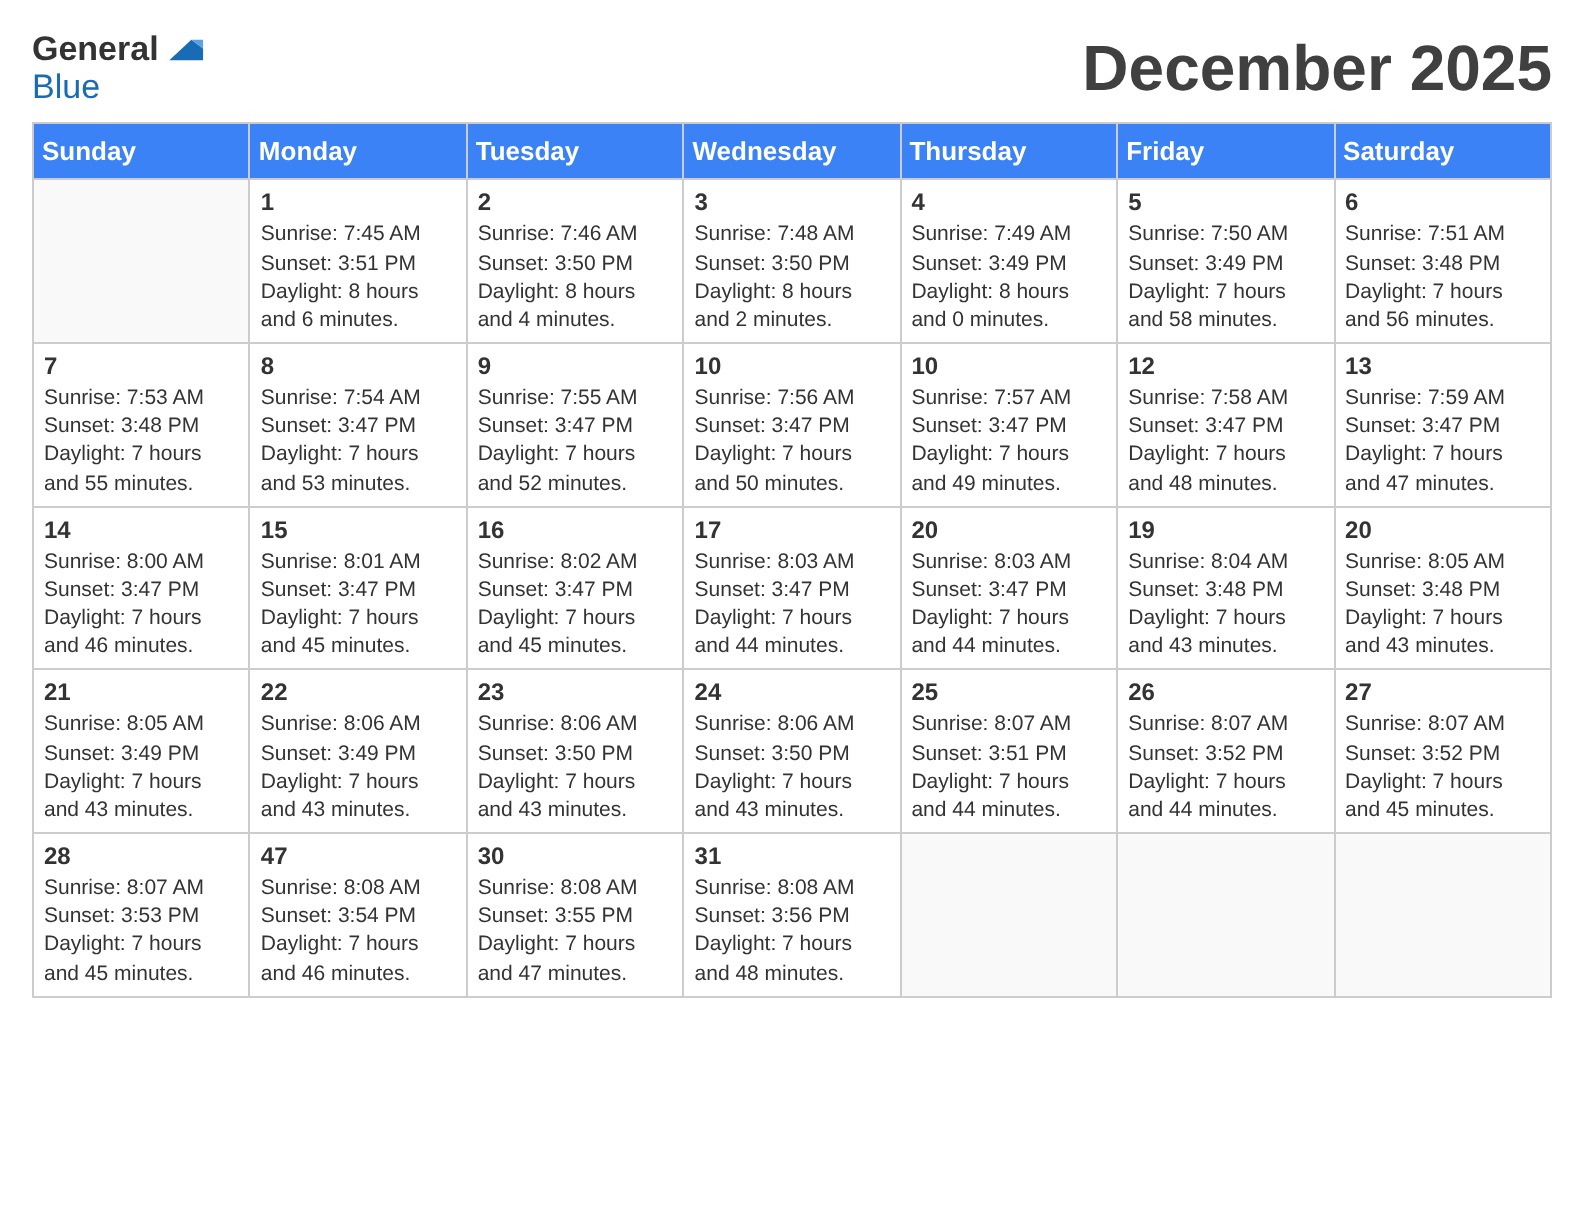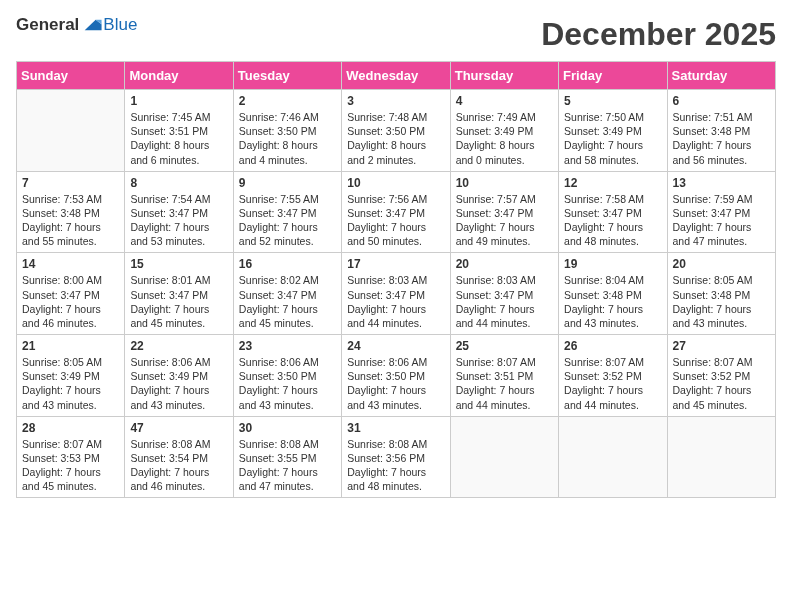--- a/index.html
+++ b/index.html
@@ -31,21 +31,21 @@
     }
     .calendar-subtitle {
       font-size: 15px;
       color: #555;
     }
     table {
       width: 100%;
       border-collapse: collapse;
     }
     th {
-      background-color: #ec4899;
+      background-color: #3b82f6;
       color: #fff;
       font-size: 13px;
       font-weight: bold;
       padding: 6px 4px;
       text-align: left;
       border: 1px solid #ccc;
     }
     td {
       border: 1px solid #ccc;
       vertical-align: top;
@@ -69,21 +69,21 @@
     }
     .empty-cell {
       background: #f9f9f9;
     }
   </style>
 </head>
 <body>
 
 <div class="header">
   <div class="logo">
-    <div style="display:flex;flex-direction:row;line-height:1.1;">
+    <div style="display:flex;flex-direction:column;line-height:1.1;">
       <div style="display:flex;align-items:center;">
         <span style="font-size:17px;font-weight:bold;color:#333;">General</span>
         <svg width="22" height="18" viewBox="0 0 30 22" xmlns="http://www.w3.org/2000/svg" style="margin-left:2px;">
           <polygon points="5,18 20,4 28,10 28,18" fill="#1a6bb5"></polygon>
           <polygon points="20,4 28,4 28,10" fill="#5ba3e0"></polygon>
         </svg>
       </div>
       <span style="font-size:17px;font-weight:normal;color:#1a6bb5;">Blue</span>
     </div>
   </div>

